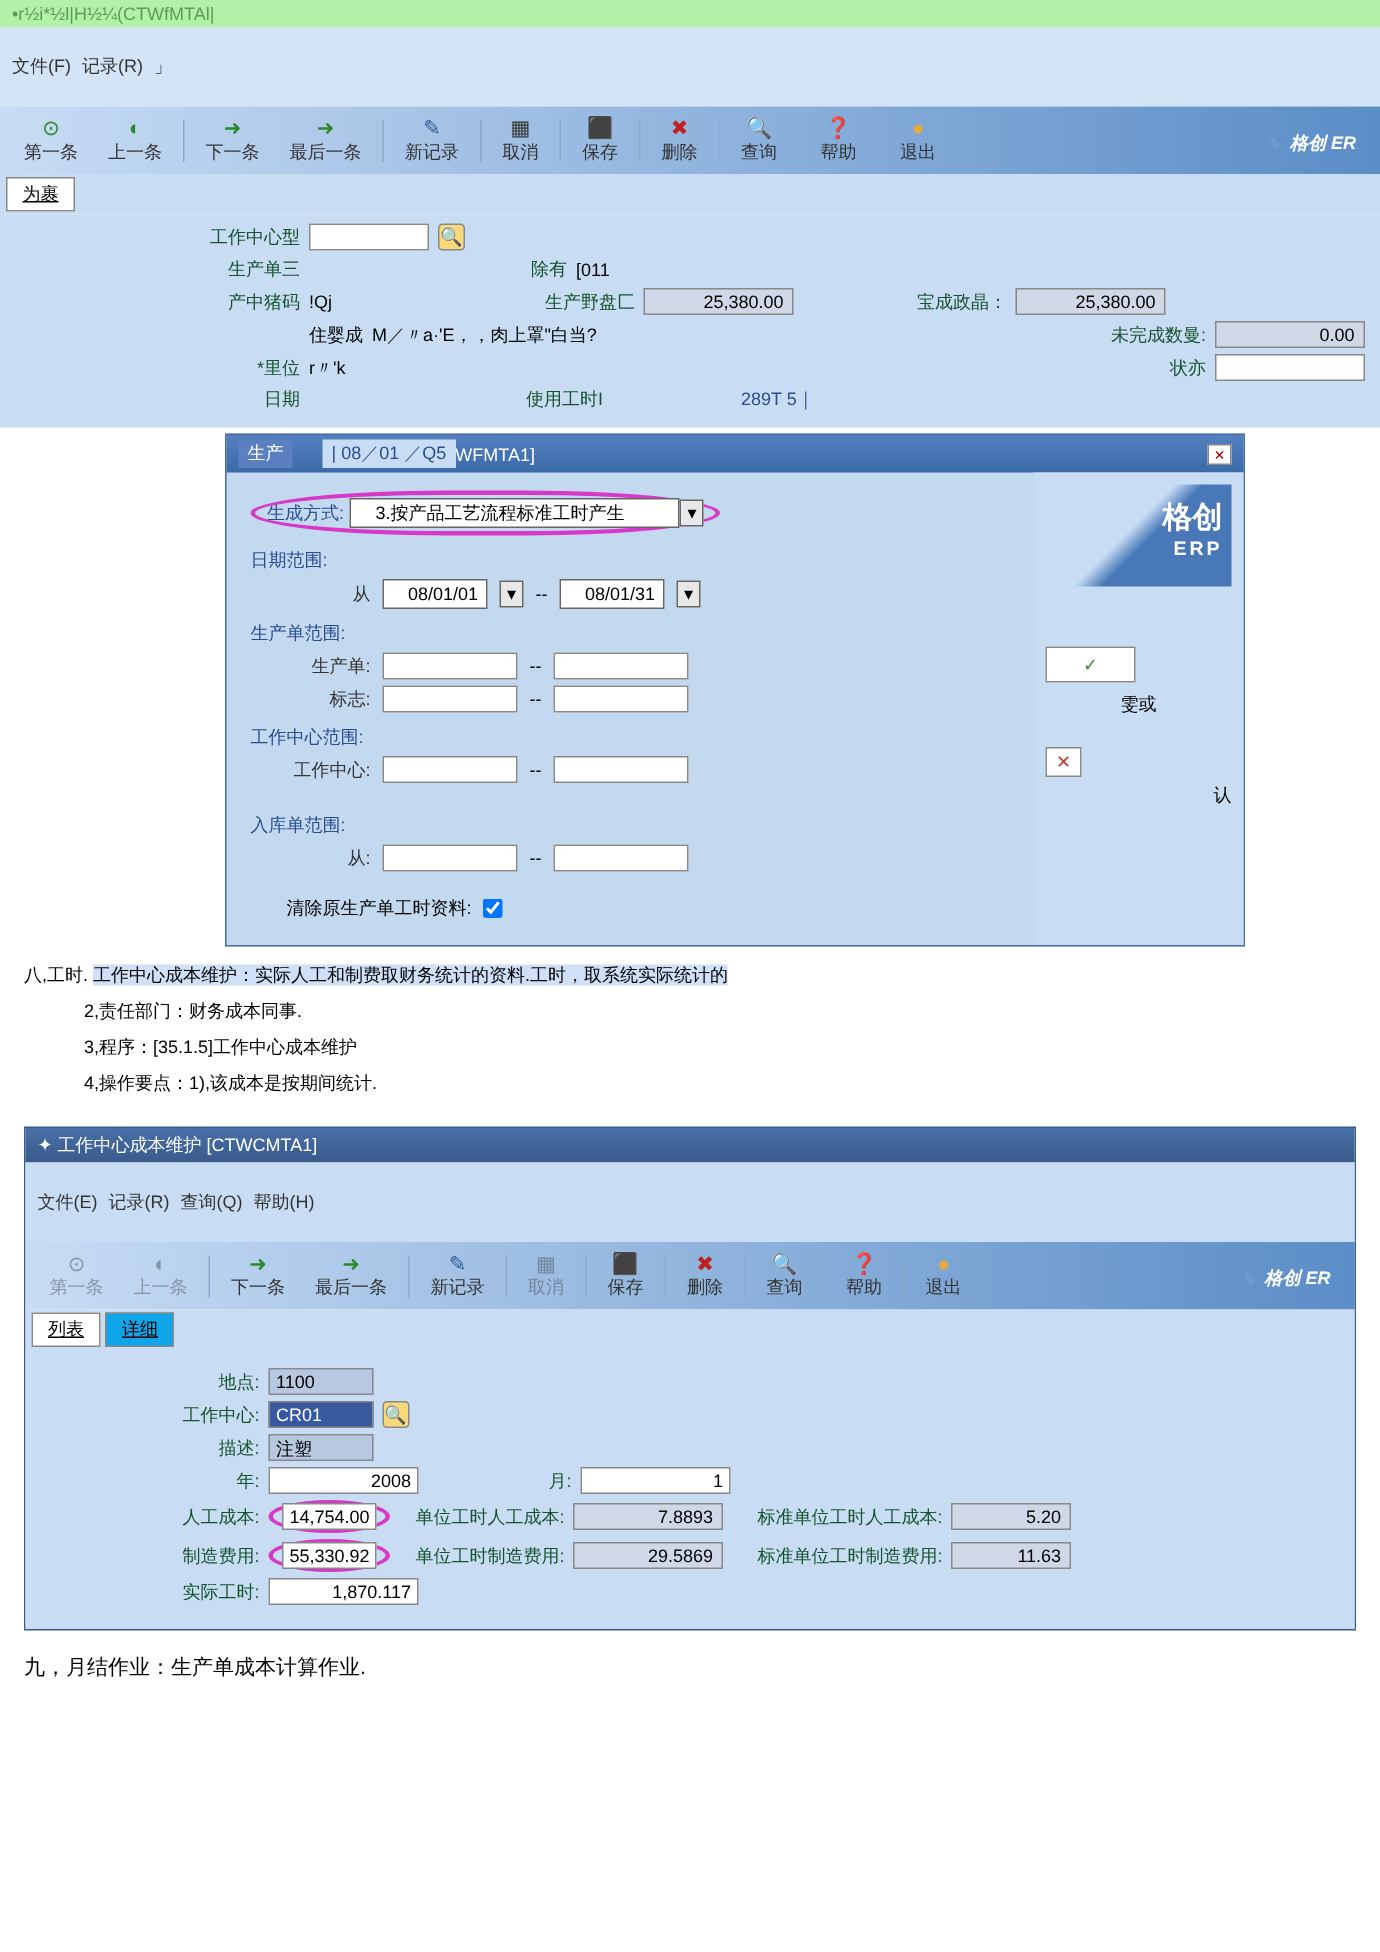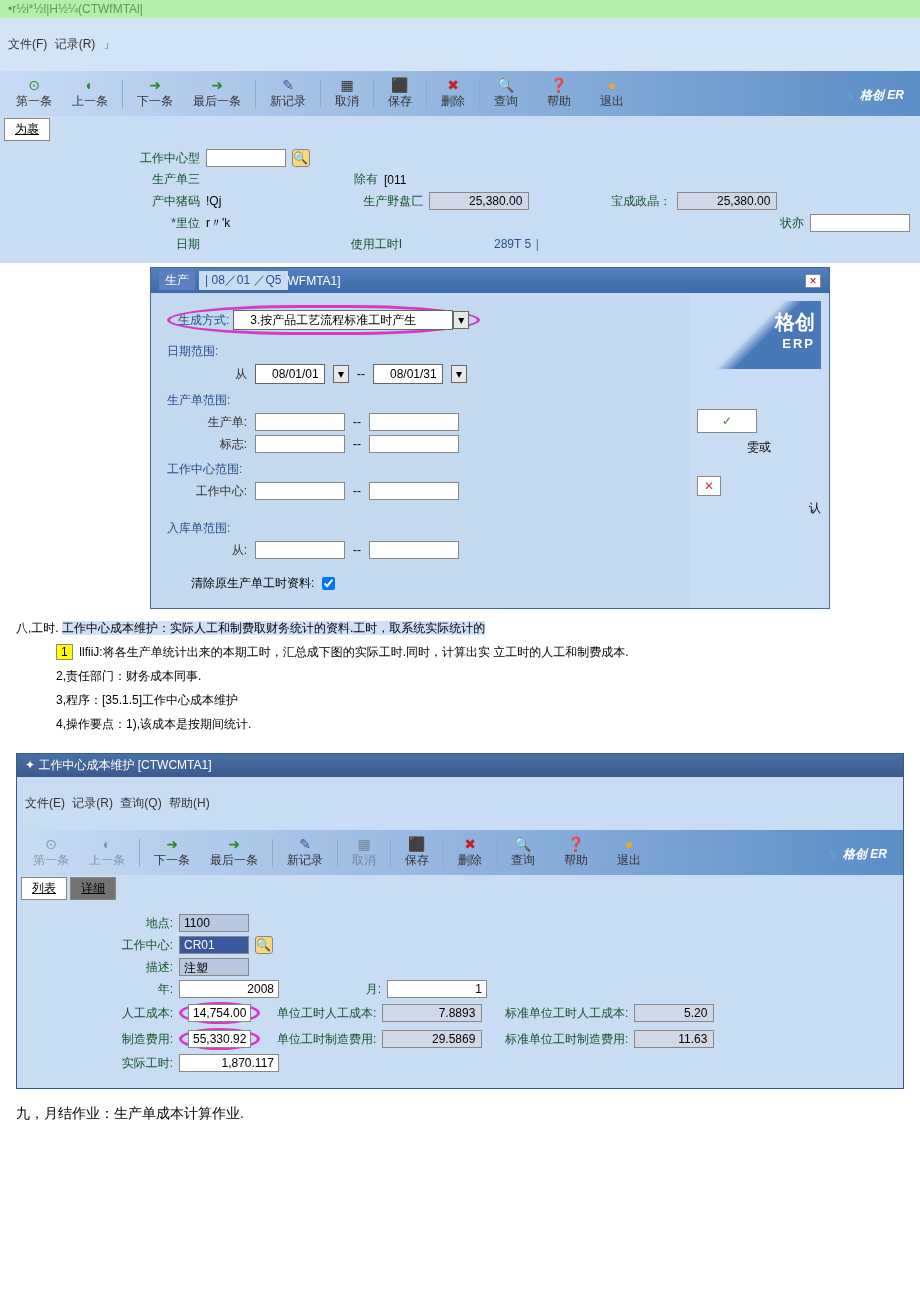--- a/index.html
+++ b/index.html
@@ -148,38 +148,46 @@
     <span class="form-label">产中猪码</span>
     <span>!Qj</span>
     <span style="width:120px"></span>
     <span class="form-label" style="width:70px">生产野盘匚</span>
     <span class="form-input readonly" style="width:100px">25,380.00</span>
     <span style="width:50px"></span>
     <span class="form-label" style="width:80px">宝成政晶：</span>
     <span class="form-input readonly" style="width:100px">25,380.00</span>
   </div>
   <div class="form-row">
+    <span style="width:80px"></span>
+    <span>住婴成</span>
+    <span>M／〃a·'E，，肉上罩"白当?</span>
+    <span style="flex:1"></span>
+    <span class="form-label" style="width:80px">未完成数曼:</span>
+    <span class="form-input readonly" style="width:100px">0.00</span>
+  </div>
+  <div class="form-row">
     <span class="form-label">*里位</span>
     <span>r〃'k</span>
     <span style="flex:1"></span>
     <span class="form-label" style="width:60px">状亦</span>
     <input class="form-input" style="width: 100px;">
   </div>
   <div class="form-row">
     <span class="form-label">日期</span>
     <span style="width:120px"></span>
     <span class="form-label" style="width:70px">使用工时I</span>
     <span style="width:80px"></span>
     <span style="color:#2a4d8f">289T 5｜</span>
   </div>
 </div>
 
 <div class="dialog">
   <div class="dialog-title">
-    <span style="background:#5a80c0;padding:1px 6px;margin-right:4px">生产</span>
+    <span style="background:#5a80c0;padding:1px 6px;margin-right:20px">生产</span>
     <span style="color:#2a4d8f;background:#c8dcf4;padding:1px 6px">| 08／01 ／Q5</span>
     <span>WFMTA1]</span>
     <span class="close">×</span>
   </div>
   <div style="display:flex">
     <div class="dialog-body" style="flex:1">
       <div class="field-group">
         <span class="circle-highlight">
           <span style="color:#2a4d8f;margin-right:4px">生成方式:</span>
           <span class="select-box" style="width:220px">3.按产品工艺流程标准工时产生</span>
@@ -245,21 +253,20 @@
       <div style="display:flex;align-items:center;gap:6px">
         <span class="btn x" style="padding:2px 6px">✕</span>
       </div>
       <div style="text-align:right;margin-top:4px">认</div>
     </div>
   </div>
 </div>
 
 <div class="doc-section">
   <p><span>八,工时.</span> <span class="highlight-blue">工作中心成本维护：实际人工和制费取财务统计的资料.工时，取系统实际统计的</span></p>
-  <p style="padding-left:40px"><span class="highlight-yellow" style="border:1px solid #888;padding:0 4px">1</span>&nbsp;&nbsp;<span>llfiiJ:将各生产单统计出来的本期工时，汇总成下图的实际工时.同时，计算出实 立工时的人工和制费成本.</span></p>
   <p style="padding-left:40px">2,责任部门：财务成本同事.</p>
   <p style="padding-left:40px">3,程序：[35.1.5]工作中心成本维护</p>
   <p style="padding-left:40px">4,操作要点：1),该成本是按期间统计.</p>
 </div>
 
 <div class="window2">
   <div class="win2-title">
     <span>✦</span>
     <span>工作中心成本维护 [CTWCMTA1]</span>
   </div>
@@ -319,21 +326,21 @@
       </div>
     <div class="tb-sep"></div>
     <div class="tb-btn">
         <span class="icon icon-orange">●</span>
         <span>退出</span>
       </div>
     <div class="brand"><span class="brand-arrow">⬊</span><span>格创 ER</span></div>
   </div>
   <div class="tab-row">
     <span class="tab-btn">列表</span>
-    <span class="tab-btn" style="background:#737373">详细</span>
+    <span class="tab-btn" style="background:#0ea5e9">详细</span>
   </div>
   <div class="win2-body" style="padding:12px 16px">
     <div class="form-row" style="padding-left:80px">
       <span class="form-label" style="width:60px">地点:</span>
       <span class="form-input readonly" style="width:70px;text-align:left;background:#b8c8e0">1100</span>
     </div>
     <div class="form-row" style="padding-left:80px">
       <span class="form-label" style="width:60px">工作中心:</span>
       <span class="form-input" style="width:70px;background:#3858a0;color:#fff">CR01</span>
       <span class="mag-icon">🔍</span>

